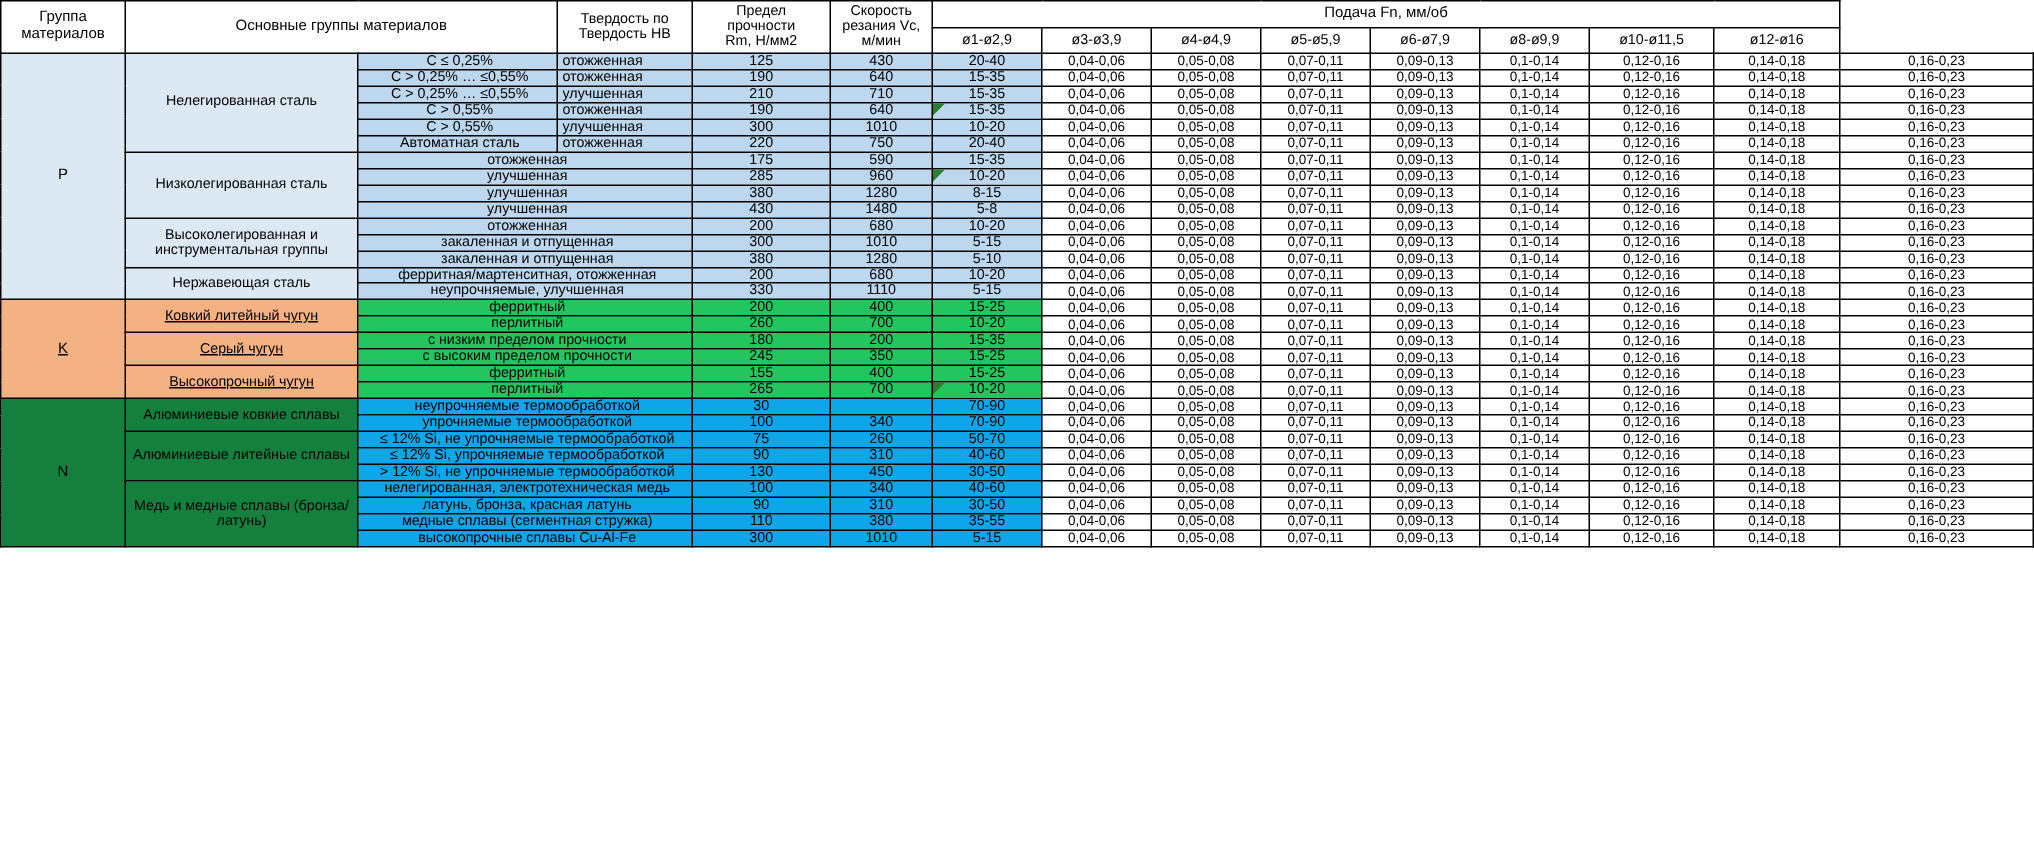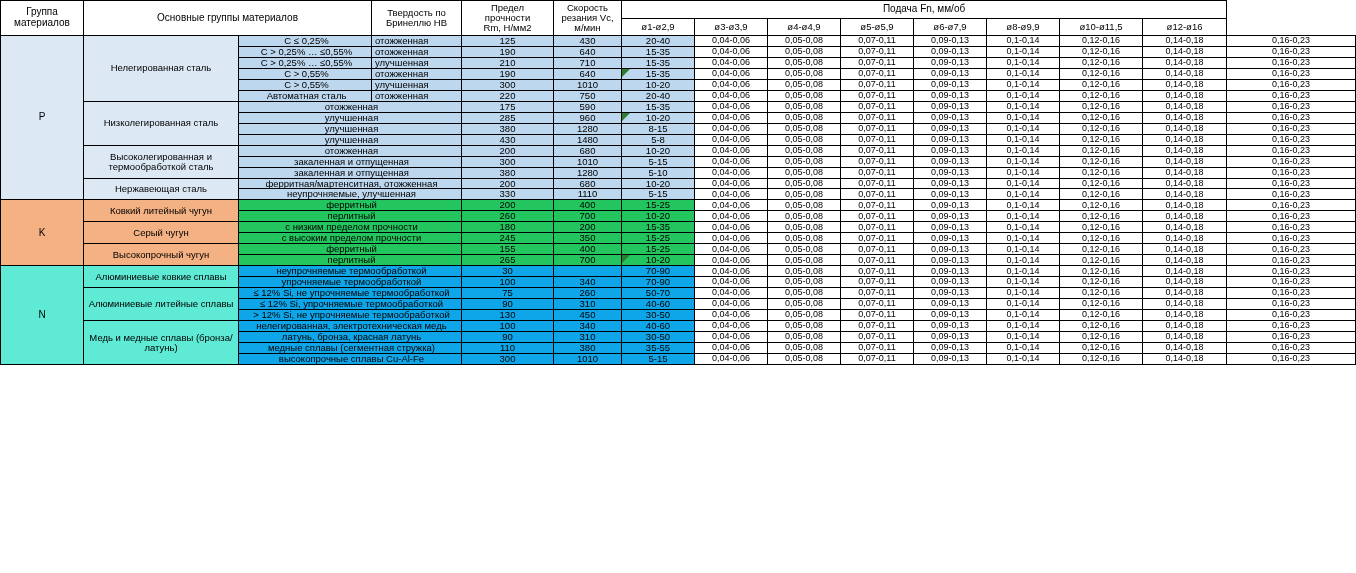--- a/index.html
+++ b/index.html
@@ -11,23 +11,23 @@
   .hdr-sm{font-size:9.5px;}
   .grp{font-size:10px;}
   .matname{font-size:9.5px;padding:1px 3px;}
   .cond{text-align:center;padding-left:3px;font-size:9.5px;}
   .cond2{text-align:left;padding-left:3px;font-size:9.5px;}
   .num{font-size:9.5px;}
   .feed{font-size:9px;}
   
   .p-grp{background:#dce9f5;}
   .p-row{background:#bdd7ee;}
-  .k-grp{background:#f4b183;}
+  .k-grp{background:#f4b183;text-decoration:underline;}
   .k-row{background:#22c55e;}
-  .n-grp{background:#5eead4;}
+  .n-grp{background:#15803d;}
   .n-row{background:#0ea5e9;}
   .white{background:#ffffff;}
   td.tri{position:relative;}
   td.tri:before{content:"";position:absolute;left:0;top:0;width:0;height:0;border-top:8px solid #2e7d32;border-right:8px solid transparent;}
 </style>
 </head>
 <body>
 
 <div id="sheet">
   <table>
@@ -49,21 +49,21 @@
     </colgroup>
     <thead>
       <tr>
         <th class="hdr" rowspan="2">
           <div>Группа</div>
           <div>материалов</div>
         </th>
         <th class="hdr" colspan="2" rowspan="2">Основные группы материалов</th>
         <th class="hdr hdr-sm" rowspan="2">
           <div>Твердость по</div>
-          <div>Бринеллю HB</div>
+          <div>Твердость HB</div>
         </th>
         <th class="hdr hdr-sm" rowspan="2">
           <div>Предел</div>
           <div>прочности</div>
           <div>Rm, Н/мм2</div>
         </th>
         <th class="hdr hdr-sm" rowspan="2">
           <div>Скорость</div>
           <div>резания Vc,</div>
           <div>м/мин</div>
@@ -225,21 +225,21 @@
           <td class="white feed">0,04-0,06</td>
           <td class="white feed">0,05-0,08</td>
           <td class="white feed">0,07-0,11</td>
           <td class="white feed">0,09-0,13</td>
           <td class="white feed">0,1-0,14</td>
           <td class="white feed">0,12-0,16</td>
           <td class="white feed">0,14-0,18</td>
           <td class="white feed">0,16-0,23</td>
         </tr>
         <tr>
-          <td class="p-grp matname" rowspan="3">Высоколегированная и термообработкой сталь</td>
+          <td class="p-grp matname" rowspan="3">Высоколегированная и инструментальная группы</td>
           <td class="p-row cond" colspan="2">отожженная</td>
           <td class="p-row num">200</td>
           <td class="p-row num">680</td>
           <td class="p-row num">10-20</td>
           <td class="white feed">0,04-0,06</td>
           <td class="white feed">0,05-0,08</td>
           <td class="white feed">0,07-0,11</td>
           <td class="white feed">0,09-0,13</td>
           <td class="white feed">0,1-0,14</td>
           <td class="white feed">0,12-0,16</td>

